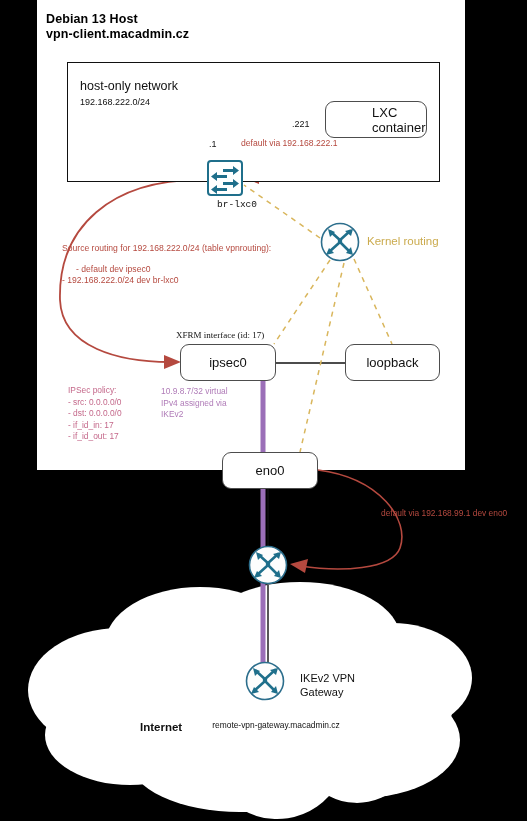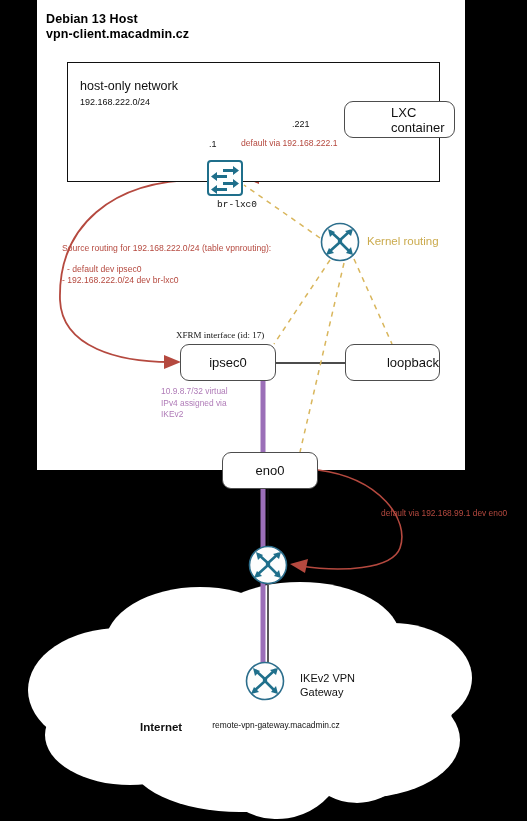--- a/index.html
+++ b/index.html
@@ -10,23 +10,23 @@
   #host-panel{left:37px;top:0px;width:428px;height:470px;background:#fff;}
   #hostonly-box{left:67px;top:62px;width:373px;height:120px;
                 background:#fff;border:1.6px solid #111;box-sizing:border-box;}
   .title-blk{left:46px;top:12px;width:330px;color:#000;font-weight:bold;
              font-size:12.5px;line-height:15px;letter-spacing:.1px;}
   .ho-title{left:80px;top:79px;font-size:12.5px;color:#111;}
   .ho-sub{left:80px;top:97px;font-size:9px;color:#111;}
   .rbox{background:#fff;border:1.6px solid #4d4d4d;border-radius:9px;
         display:flex;align-items:center;justify-content:center;
         box-sizing:border-box;font-size:13px;color:#111;}
-  #lxc-box{left:344px;top:101px;width:111px;height:37px;padding-left:46px;}
+  #lxc-box{left:325px;top:101px;width:102px;height:37px;padding-left:46px;}
   #ipsec-box{left:180px;top:344px;width:96px;height:37px;}
-  #loop-box{left:345px;top:344px;width:95px;height:37px;justify-content:flex-end;}
+  #loop-box{left:345px;top:344px;width:95px;height:37px;}
   #eno-box{left:222px;top:452px;width:96px;height:37px;justify-content:center;}
   .lbl{color:#111;font-size:9px;}
   #lbl-221{left:292px;top:119px;}
   #lbl-1{left:209px;top:139px;}
   #lbl-brlxc0{left:197px;top:199px;width:60px;text-align:right;font-size:9.5px;font-family:Liberation Mono, monospace;}
   #lbl-xfrm{left:176px;top:330px;font-size:9px;font-family:Liberation Serif, serif;}
   .red-txt{color:#b5493f;font-size:8.6px;line-height:11.5px;}
   #txt-defvia{left:241px;top:138px;font-size:8.6px;color:#b5493f;}
   #txt-srcrouting{left:62px;top:243px;width:225px;}
   #txt-defeno0{left:381px;top:508px;width:150px;font-size:8.4px;color:#b5493f;}
@@ -187,24 +187,31 @@
     <div>IKEv2 VPN</div>
     <div>Gateway</div>
   </div>
   <div class="abs" id="lbl-remote">remote-vpn-gateway.macadmin.cz</div>
 
   <div class="abs" id="txt-defvia">default via 192.168.222.1</div>
 
   <div class="abs red-txt" id="txt-srcrouting">
     <div>Source routing for 192.168.222.0/24 (table vpnrouting):</div>
     <div style="height:9px"></div>
-    <div style="padding-left:5px">- default dev ipsec0</div>
+    <div style="padding-left:14px">- default dev ipsec0</div>
     <div style="">- 192.168.222.0/24 dev br-lxc0</div>
   </div>
 
+  <div class="abs" id="txt-ipsecpol">
+    <div>IPSec policy:</div>
+    <div>- src: 0.0.0.0/0</div>
+    <div>- dst: 0.0.0.0/0</div>
+    <div>- if_id_in: 17</div>
+    <div>- if_id_out: 17</div>
+  </div>
 
   <div class="abs" id="txt-virtip">
     <div>10.9.8.7/32 virtual</div>
     <div>IPv4 assigned via</div>
     <div>IKEv2</div>
   </div>
 
   <div class="abs" id="txt-defeno0">default via 192.168.99.1 dev eno0</div>
 
 </div>

